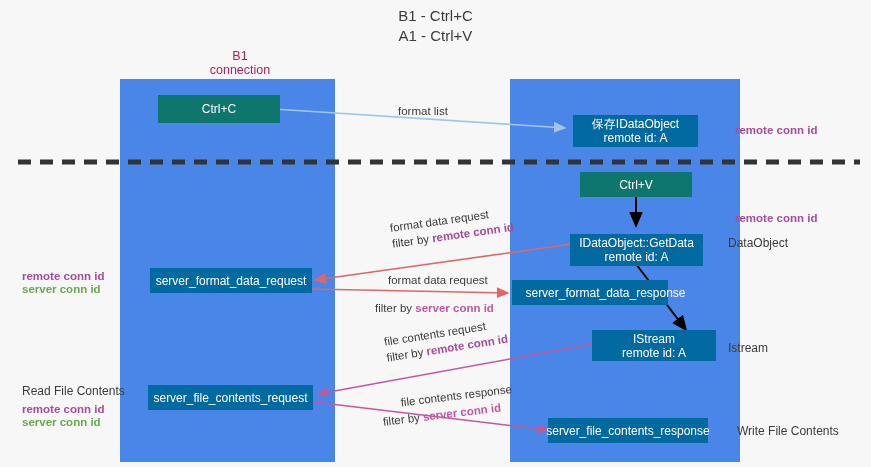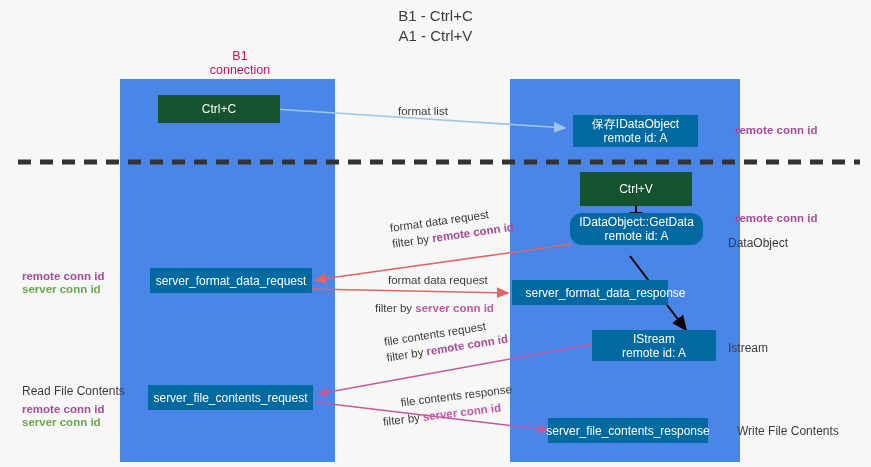--- a/index.html
+++ b/index.html
@@ -24,21 +24,21 @@
     position:absolute;text-align:center;font-size:12.5px;color:#be185d;
     line-height:14px;white-space:pre;
   }
 
   
   .box{
     position:absolute;box-sizing:border-box;display:flex;
     align-items:center;justify-content:center;text-align:center;
     color:#ffffff;font-size:12px;line-height:14px;white-space:pre;
   }
-  .box.green{background:#14532d;}
+  .box.green{background:#0f766e;}
   .box.orange{background:#0369a1;}
 
   
   .lbl{position:absolute;font-size:11.5px;color:#3c3c3c;white-space:pre;line-height:14px;}
   .lbl.purple{color:#a64d9a;font-weight:bold;}
   .lbl.green{color:#6aa84f;font-weight:bold;}
   .lbl.side{font-size:12px;color:#3c3c3c;}
   .mixed{position:absolute;font-size:11.5px;white-space:nowrap;color:#3c3c3c;line-height:15px;}
   .mixed .p{color:#a64d9a;font-weight:bold;}
   .mixed .pk{color:#c2589f;font-weight:bold;}
@@ -88,23 +88,23 @@
     <path d="M592,344 L318,394" stroke="#c2589f" stroke-width="1.4" fill="none" marker-end="url(#ah-mag)"></path>
 
     <path d="M314,402 L548,430" stroke="#c2589f" stroke-width="1.4" fill="none" marker-end="url(#ah-mag)"></path>
   </svg>
 
   <div class="box green" style="left:158px;top:95px;width:122px;height:28px;">Ctrl+C</div>
 
   <div class="box orange" style="left:573px;top:115px;width:125px;height:32px;">保存IDataObject
 remote id: A</div>
 
-  <div class="box green" style="left:580px;top:172px;width:112px;height:34px;">Ctrl+V</div>
+  <div class="box green" style="left:580px;top:172px;width:112px;height:25px;">Ctrl+V</div>
 
-  <div class="box orange" style="left:570px;top:213px;width:133px;height:32px;border-radius:12px;">IDataObject::GetData
+  <div class="box orange" style="left:570px;top:234px;width:133px;height:32px;">IDataObject::GetData
 remote id: A</div>
 
   <div class="box orange" style="left:150px;top:268px;width:162px;height:25px;">server_format_data_request</div>
 
   <div class="box orange" style="left:512px;top:280px;width:156px;height:25px;padding-left:31px;">server_format_data_response</div>
 
   <div class="box orange" style="left:592px;top:330px;width:124px;height:31px;">IStream
 remote id: A</div>
 
   <div class="box orange" style="left:148px;top:385px;width:165px;height:25px;">server_file_contents_request</div>

